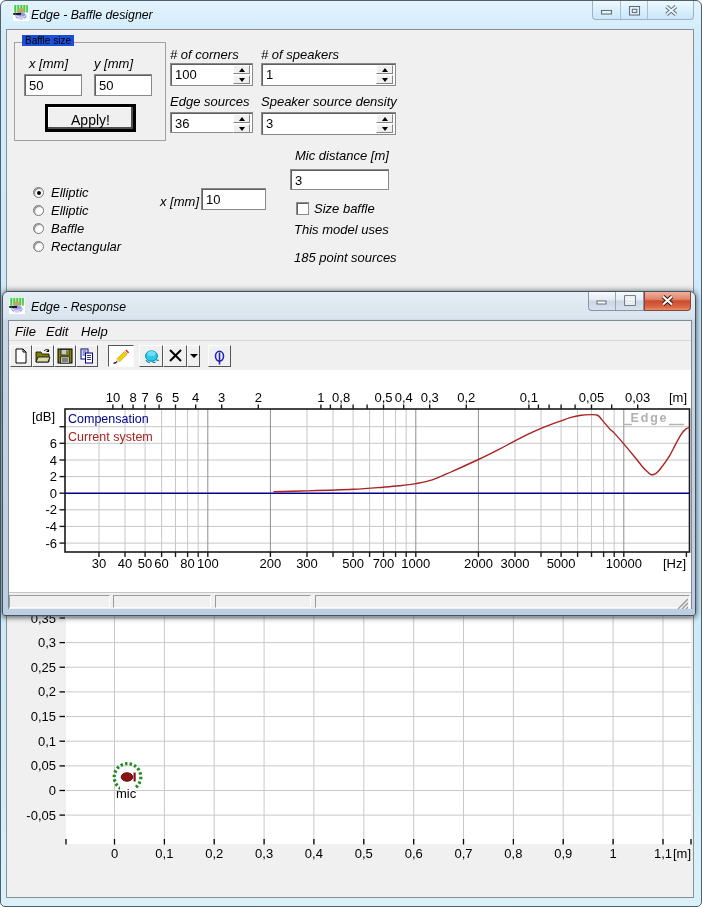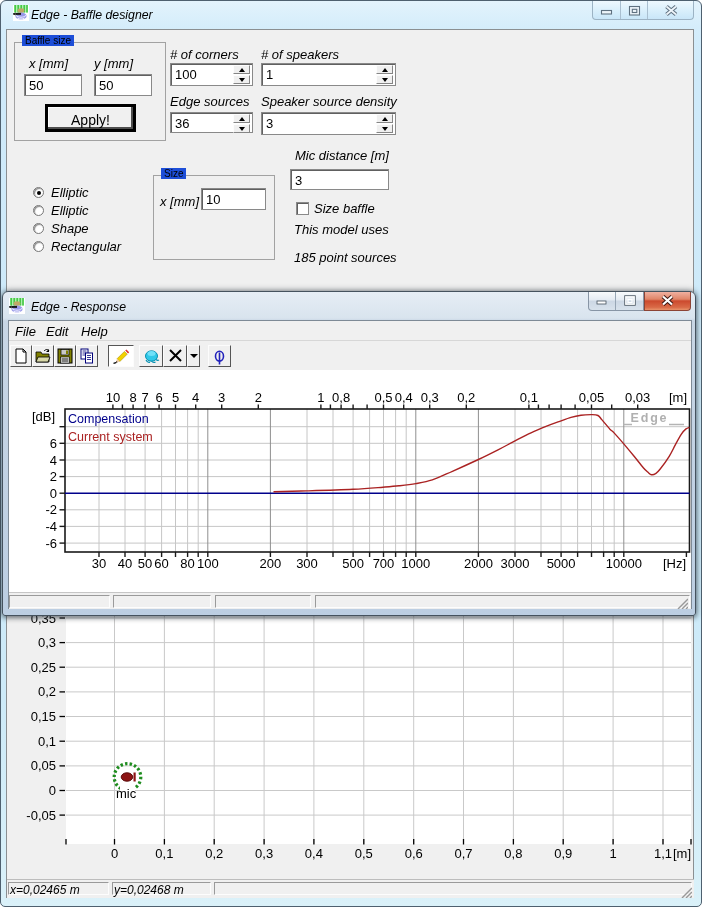--- a/index.html
+++ b/index.html
@@ -101,26 +101,23 @@
         </div><div class="sbtn" style="top:11px">
           <div class="tri-d"></div>
         </div></div>
 <div class="radio" style="left:26px;top:157px">
         <div class="abs" style="left:2.5px;top:2.5px;width:4px;height:4px;border-radius:50%;background:#000"></div>
       </div>
 <div class="lbl" style="left:44px;top:155px">Elliptic</div>
 <div class="radio" style="left:26px;top:175px"></div>
 <div class="lbl" style="left:44px;top:173px">Elliptic</div>
 <div class="radio" style="left:26px;top:193px"></div>
-<div class="lbl" style="left:44px;top:191px">Shape</div>
+<div class="lbl" style="left:44px;top:191px">Baffle</div>
 <div class="radio" style="left:26px;top:211px"></div>
 <div class="lbl" style="left:44px;top:209px">Rectangular</div>
-<div class="gbox" style="left:146px;top:145px;width:122px;height:85px">
-        <div class="glab" style="left:7px">Size</div>
-      </div>
 <div class="lbl" style="left:153px;top:164px">x [mm]</div>
 <div class="inp" style="left:194px;top:158px;width:65px;height:22px">10</div>
 <div class="lbl" style="left:288px;top:118px">Mic distance [m]</div>
 <div class="inp" style="left:283px;top:139px;width:99px;height:21px">3</div>
 <div class="abs" style="left:289px;top:172px;width:13px;height:13px;background:#fff;
  border:1px solid #8a8a8a; box-shadow: inset 1px 1px 0 #606060;"></div>
 <div class="lbl" style="left:307px;top:171px">Size baffle</div>
 <div class="lbl" style="left:287px;top:192px">This model uses</div>
 <div class="lbl" style="left:287px;top:220px">185 point sources</div>
 </div>
@@ -191,34 +188,20 @@
 <text x="662.0" y="857" font-size="13" text-anchor="middle" fill="#000">1,1</text>
 <line x1="65" y1="838" x2="65" y2="843.5" stroke="#000" stroke-width="1.3"></line>
 <line x1="690" y1="838" x2="690" y2="843.5" stroke="#000" stroke-width="1.3"></line>
 <text x="672" y="857" font-size="13" fill="#000">[m]</text>
 <circle cx="126.5" cy="776" r="13.3" fill="none" stroke="#1e8c1e" stroke-width="3.2" stroke-dasharray="2.4 2.2"></circle>
 <rect x="119" y="784.5" width="15" height="7" fill="#ffffff"></rect>
 <ellipse cx="126" cy="776" rx="5.8" ry="4.2" fill="#8c1414" stroke="#5a0c0c" stroke-width="1"></ellipse>
 <rect x="132.5" y="771.5" width="2.2" height="9" fill="#8c1414"></rect>
 <text x="115" y="797" font-size="13" fill="#000">mic</text>
 </svg>
-<div class="abs" style="left:6px;top:878px;width:687px;height:19px;background:#f0f0f0;border-top:1px solid #bdbdbd;">
-<div class="panel" style="left:1px;top:2px;width:101px"></div>
-<div class="panel" style="left:105px;top:2px;width:99px"></div>
-<div class="panel" style="left:207px;top:2px;width:478px"></div>
-<div class="lbl" style="left:3px;top:3px;font-size:12px">x=0,02465 m</div>
-<div class="lbl" style="left:107px;top:3px;font-size:12px">y=0,02468 m</div>
-<svg class="abs" style="right:2px;top:6px" width="12" height="12" viewBox="0 0 12 12">
-<g stroke="#999" stroke-width="1.4">
-          <line x1="12" y1="2" x2="2" y2="12"></line>
-          <line x1="12" y1="6" x2="6" y2="12"></line>
-          <line x1="12" y1="10" x2="10" y2="12"></line>
-        </g>
-      </svg>
-</div>
 </div>
 <div class="abs" style="left:2px;top:291px;width:694px;height:325px;
  border:1px solid #45525e; border-radius:6px 6px 3px 3px;
  background:linear-gradient(180deg,#e6edf5,#d9e4ee 26px,#c8d6e5 29px,#bccee2);
  box-shadow: 0 0 6px rgba(40,50,60,0.65), 0 2px 5px rgba(40,50,60,0.4);">
 <div class="abs" style="left:6px;top:6px;width:16px;height:16px"><svg width="16" height="16" viewBox="0 0 16 16">
         <rect x="0" y="0" width="16" height="16" fill="#ffffff"></rect>
         <rect x="1" y="0" width="14" height="7.5" fill="#aef0ae"></rect>
         <g stroke="#46c846" stroke-width="1.6">
           <line x1="2.2" y1="0" x2="2.2" y2="7.5"></line>

